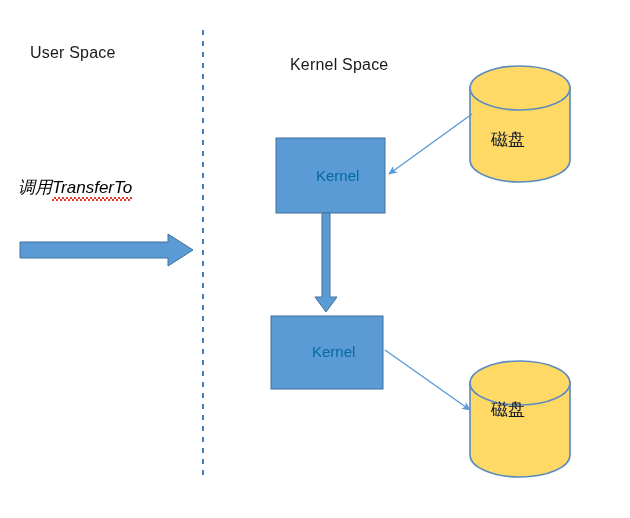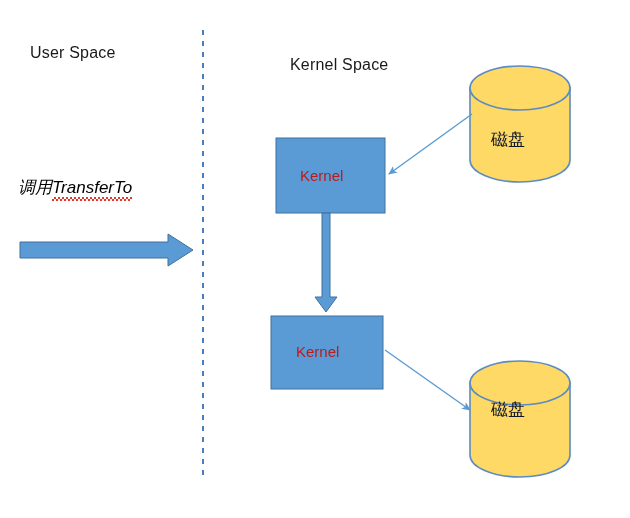--- a/index.html
+++ b/index.html
@@ -59,23 +59,24 @@
     height: 4px;
     background-image:
       radial-gradient(circle at 1px 3px, #e8362a 1.1px, transparent 1.4px),
       radial-gradient(circle at 3px 1px, #e8362a 1.1px, transparent 1.4px);
     background-size: 4px 4px;
     background-repeat: repeat-x;
   }
 
   .box-label {
     position: absolute;
-    color: #b91c1c;
+    color: #0369a1;
     font-size: 15px;
     white-space: nowrap;
+    margin-left: 16px;
   }
   .disk-label {
     position: absolute;
     color: #0f172a;
     font-size: 17px;
     white-space: nowrap;
     font-family: "DejaVu Sans", "Liberation Sans", sans-serif;
   }
 </style>
 </head>

